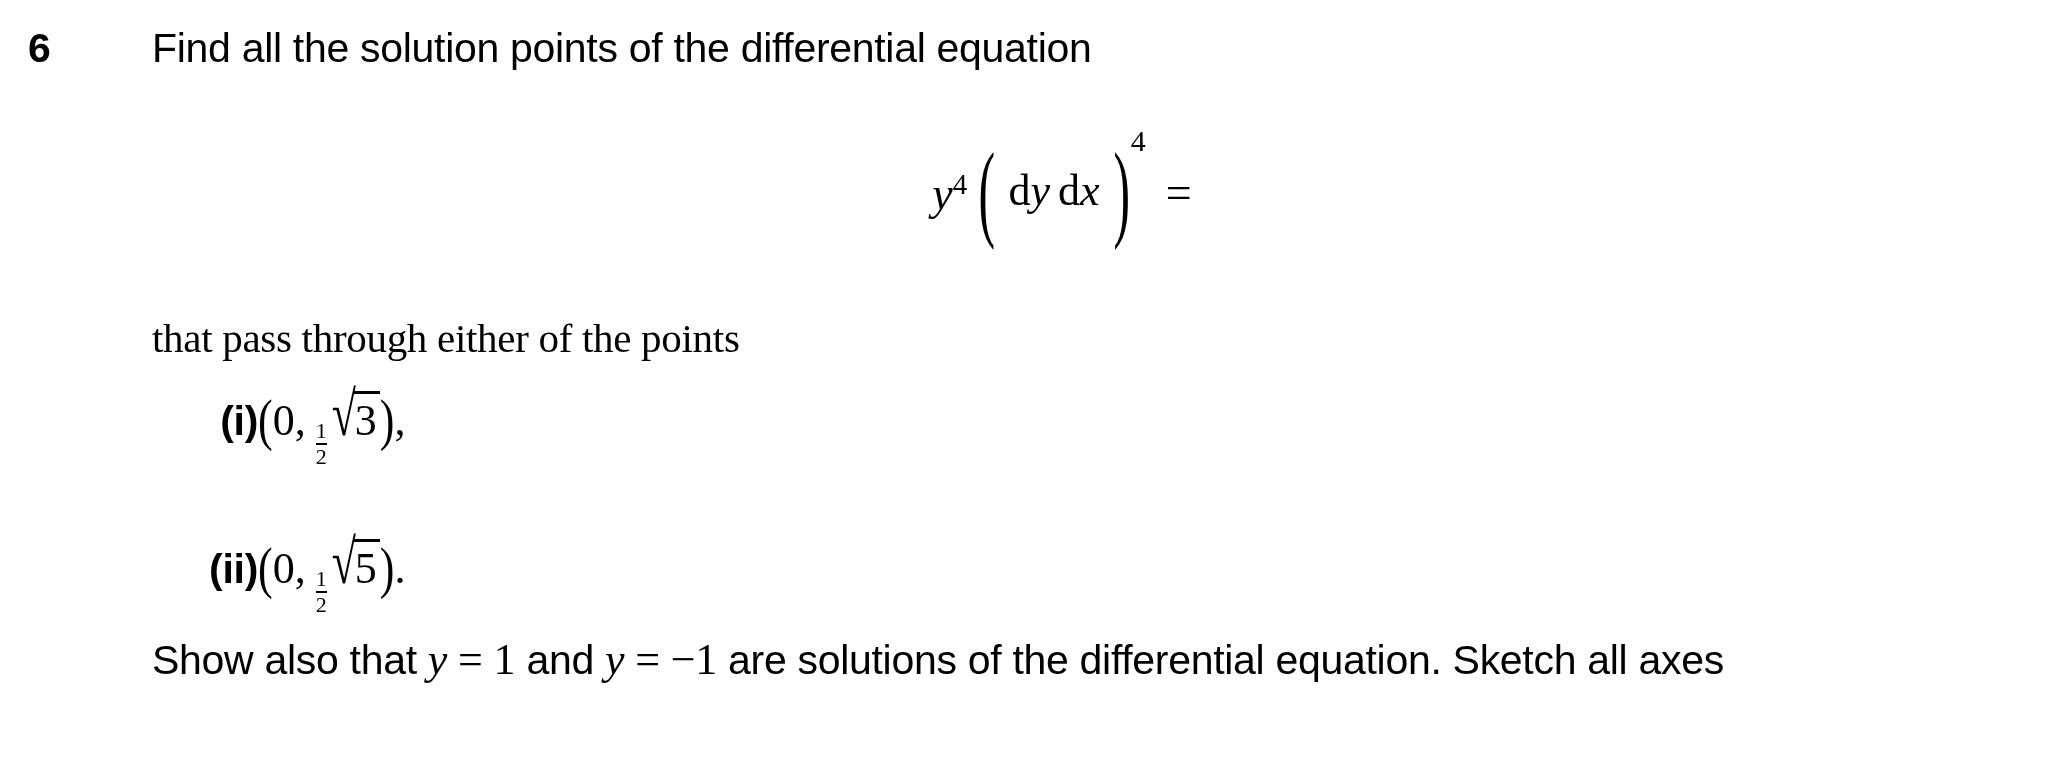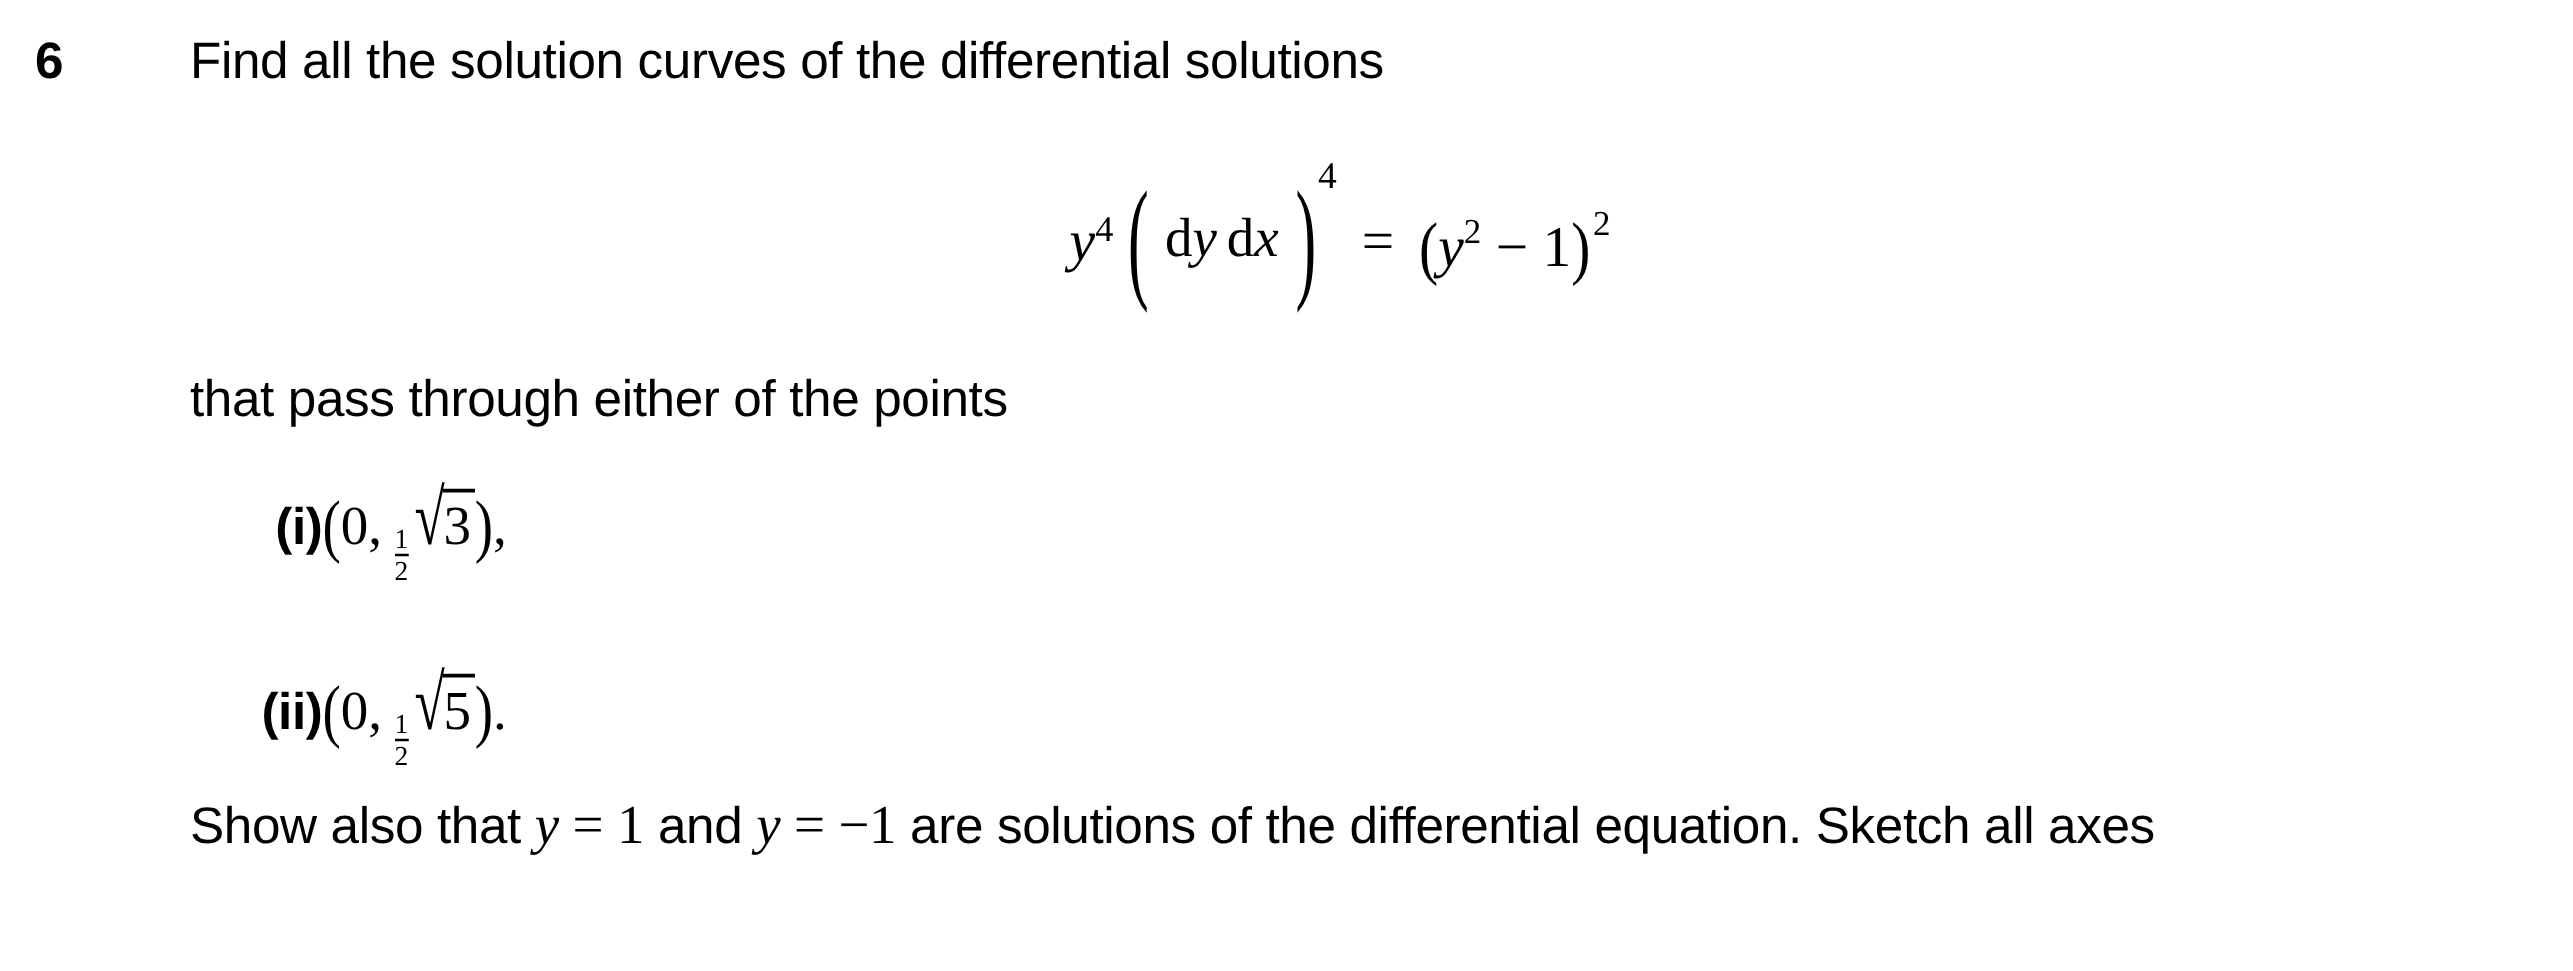--- a/index.html
+++ b/index.html
@@ -62,43 +62,42 @@
   
   .closing { left:152px; top:627px; font-size:41px; letter-spacing:-0.3px; line-height:65px; white-space:nowrap; }
   .im { font-family:"Liberation Serif", serif; font-size:44px;margin-top:16px; }
   .im .eqs { margin:0 11px; }
 </style>
 </head>
 <body>
 
 <div class="abs sans bold" style="left:28px; top:24px;">6</div>
 
-<div class="abs sans" style="left:152px; top:24px;">Find all the solution curves of the differential solutions</div>
+<div class="abs sans" style="left:152px; top:24px;">Find all the solution points of the differential equation</div>
 
 <div class="abs equation">
   <span class="eq-run"><span class="mi">y</span><span class="sup-inner">4</span></span>
 
   <span class="bigparen l">(</span>
 
   <span class="frac">
     <span class="fr-row"><span class="mrm">d</span><span class="mi">y</span></span>
     <span class="frac-bar"></span>
     <span class="fr-row"><span class="mrm">d</span><span class="mi">x</span></span>
   </span>
 
   <span class="bigparen r">)</span>
 
   <span class="outer-exp4">4</span>
 
   <span class="eq-equals">=</span>
 
-  <span class="eq-run"><span class="midparen">(</span><span class="mi">y</span><span class="sup-rhs">2</span><span> − </span><span>1</span><span class="midparen">)</span><span class="sup-rhs-outer">2</span></span>
 </div>
 
-<div class="abs sans" style="left:152px; top:295px;">that pass through either of the points</div>
+<div class="abs sans" style="left:152px; top:314px;font-family:Liberation Serif, serif;">that pass through either of the points</div>
 
 <div class="abs part-row" style="top:389px;">
   <span class="part-label">(i)</span><span class="pt-math"><span class="pt-paren">(</span><span>0,</span><span class="sfrac">
         <span>1</span>
         <span class="sfrac-bar"></span>
         <span>2</span>
       </span><span class="radical">√</span><span class="radicand">3</span><span class="pt-paren">)</span><span>,</span></span>
 </div>
 
 <div class="abs part-row" style="top:537px;">

